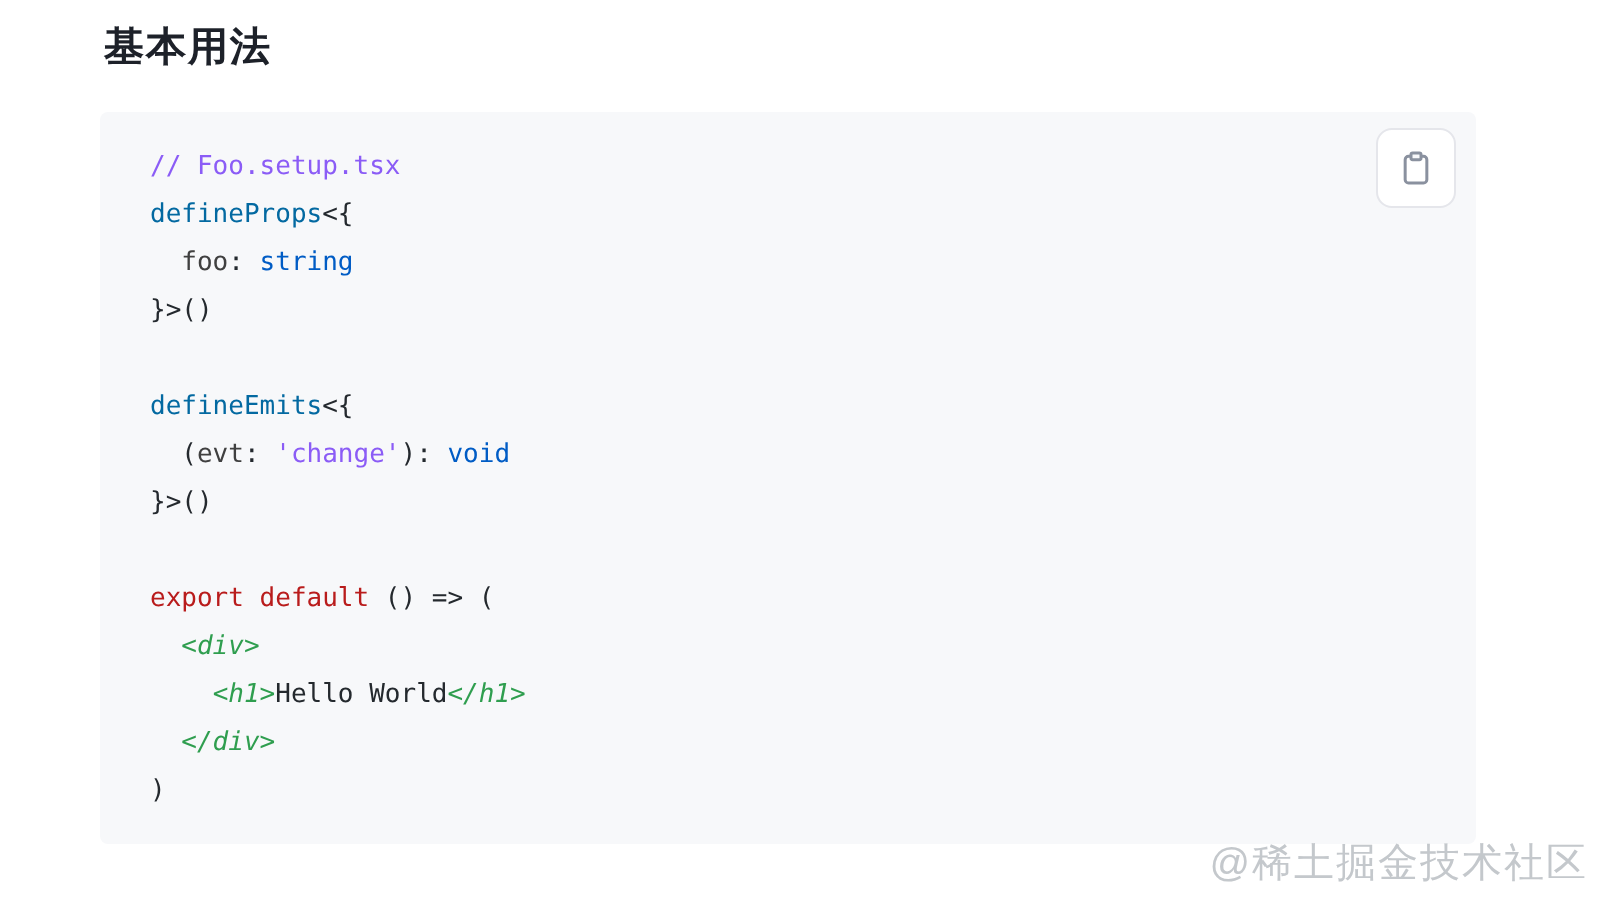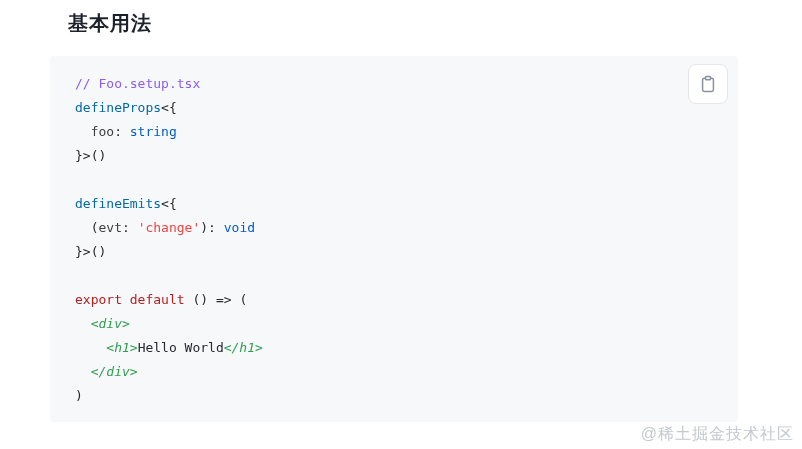--- a/index.html
+++ b/index.html
@@ -1,21 +1,21 @@
 <!DOCTYPE html>
 <html><head>
 <meta charset="utf-8">
 <style>
   * { margin: 0; padding: 0; box-sizing: border-box; }
   html, body { width: 802px; height: 449px; background: #ffffff; overflow: hidden; }
   body { position: relative; font-family: "Liberation Sans", sans-serif; }
 
   .page-title {
     position: absolute;
-    left: 68px;
+    left: 52px;
     top: 10px;
     font-size: 20px;
     font-weight: 700;
     color: #1d2129;
     letter-spacing: 1px;
   }
 
   .code-block {
     position: absolute;
     left: 50px;
@@ -34,21 +34,21 @@
     color: #24292e;
     white-space: pre;
   }
   .code-line { min-height: 24px; }
 
   .tok-comment  { color: #8b5cf6; }
   .tok-function { color: #0369a1; }
   .tok-plain    { color: #24292e; }
   .tok-property { color: #404040; }
   .tok-type     { color: #005cc5; }
-  .tok-string   { color: #ef4444; }
+  .tok-string   { color: #8b5cf6; }
   .tok-keyword  { color: #b91c1c; }
   .tok-tag      { color: #2f9e4f; font-style: italic; }
 
   .copy-button {
     position: absolute;
     top: 8px;
     right: 10px;
     width: 40px;
     height: 40px;
     background: #ffffff;
@@ -57,21 +57,21 @@
     display: flex;
     align-items: center;
     justify-content: center;
     cursor: pointer;
   }
 
   .watermark {
     position: absolute;
     right: 8px;
     bottom: 4px;
-    font-size: 16px;
+    font-size: 20px;
     color: #c4c8cc;
     letter-spacing: 1px;
   }
 </style>
 </head>
 <body>
 
 <h2 class="page-title">基本用法</h2>
 
 <div class="code-block">

